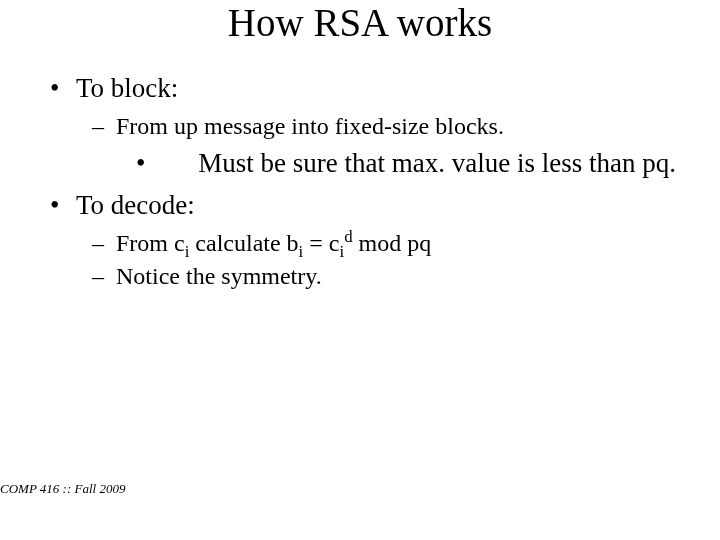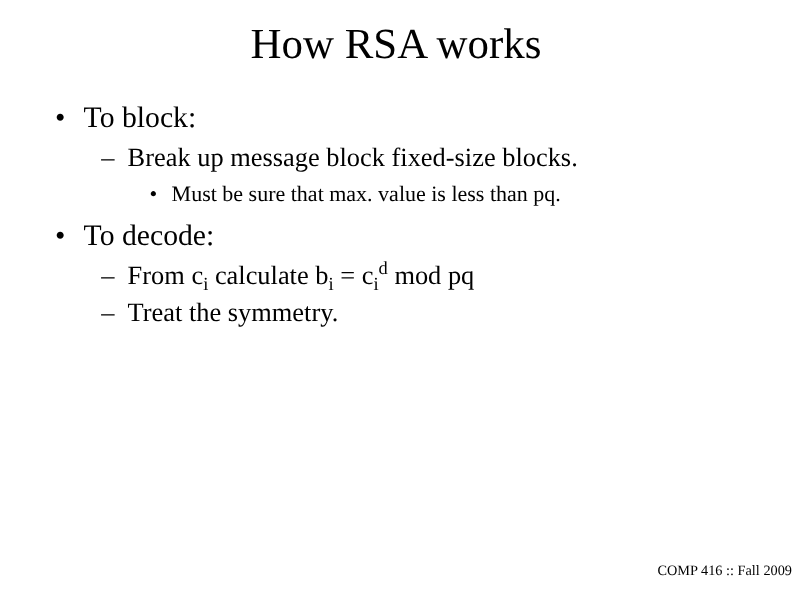--- a/index.html
+++ b/index.html
@@ -14,21 +14,20 @@
   }
   .slide {
     width: 720px;
     height: 540px;
     position: relative;
     box-sizing: border-box;
   }
   .title {
     text-align: center;
     font-size: 39px;
-    padding-top: 18px;
     font-weight: normal;
   }
   .content {
     padding: 20px 44px 0 44px;
     font-size: 27px;
     line-height: 1.32;
   }
   .lvl1 {
     margin: 6px 0 4px 0;
     padding-left: 32px;
@@ -46,61 +45,63 @@
     padding-left: 72px;
     position: relative;
   }
   .lvl2::before {
     content: "–";
     position: absolute;
     left: 48px;
     top: 0;
   }
   .lvl3 {
-    font-size: 20px;
+    font-size: 27px;
     margin: 4px 0 6px 0;
     padding-left: 112px;
     position: relative;
+    text-align: right;
   }
   .lvl3::before {
     content: "•";
     position: absolute;
     left: 92px;
     top: 0;
   }
   .footer {
     position: absolute;
-    bottom: 13px;
+    bottom: 43px;
     width: 100%;
-    text-align: right;
+    text-align: left;
     font-size: 13px;
+    font-style: italic;
   }
   sub { font-size: 0.7em; vertical-align: sub; line-height: 0; }
   sup { font-size: 0.7em; vertical-align: super; line-height: 0; }
   .math-line { white-space: nowrap; }
 </style>
 </head>
 <body>
 
 <div class="slide">
   <div class="title">How RSA works</div>
 
   <div class="content">
 
     <div class="lvl1">To block:</div>
 
-    <div class="lvl2">Break up message block fixed-size blocks.</div>
+    <div class="lvl2">From up message into fixed-size blocks.</div>
 
     <div class="lvl3">Must be sure that max. value is less than pq.</div>
 
 
     <div class="lvl1">To decode:</div>
 
     <div class="lvl2 math-line">
       <span>From c</span><sub>i</sub><span> calculate b</span><sub>i</sub><span> = c</span><sub>i</sub><sup>d</sup><span> mod pq</span>
     </div>
 
-    <div class="lvl2">Treat the symmetry.</div>
+    <div class="lvl2">Notice the symmetry.</div>
 
   </div>
 
   <div class="footer">COMP 416 :: Fall 2009</div>
 </div>
 
 </body></html>

